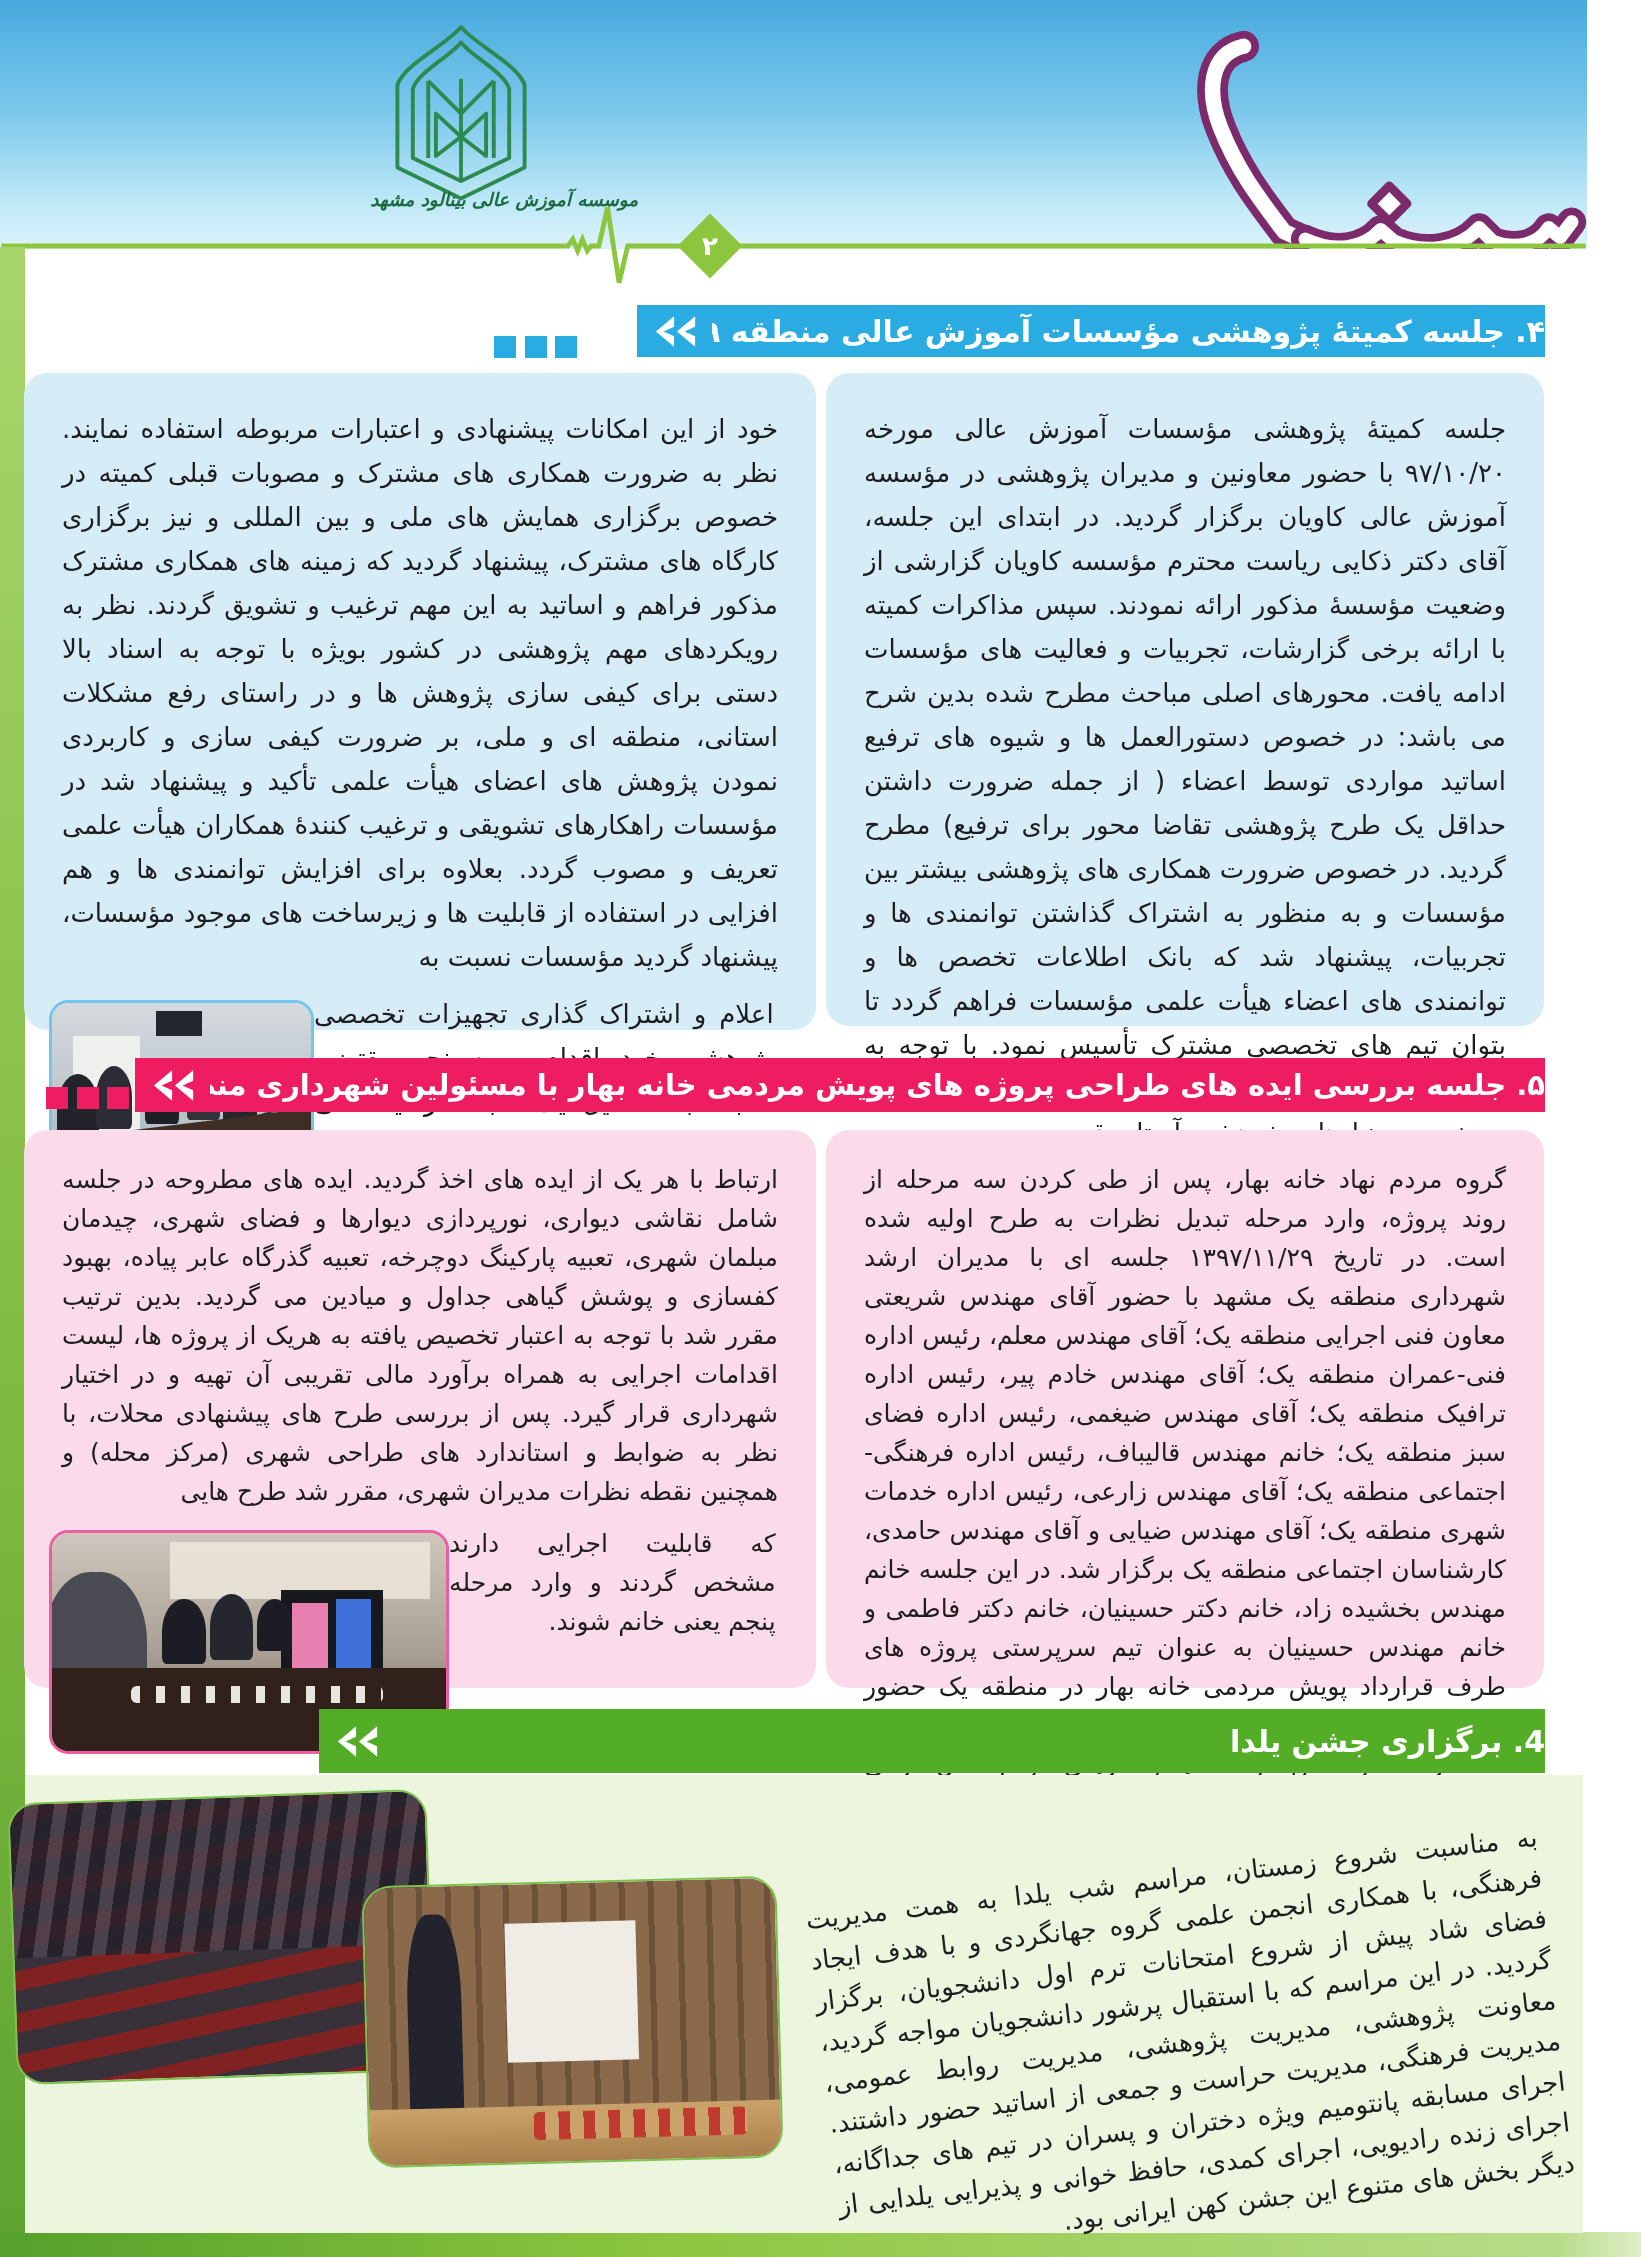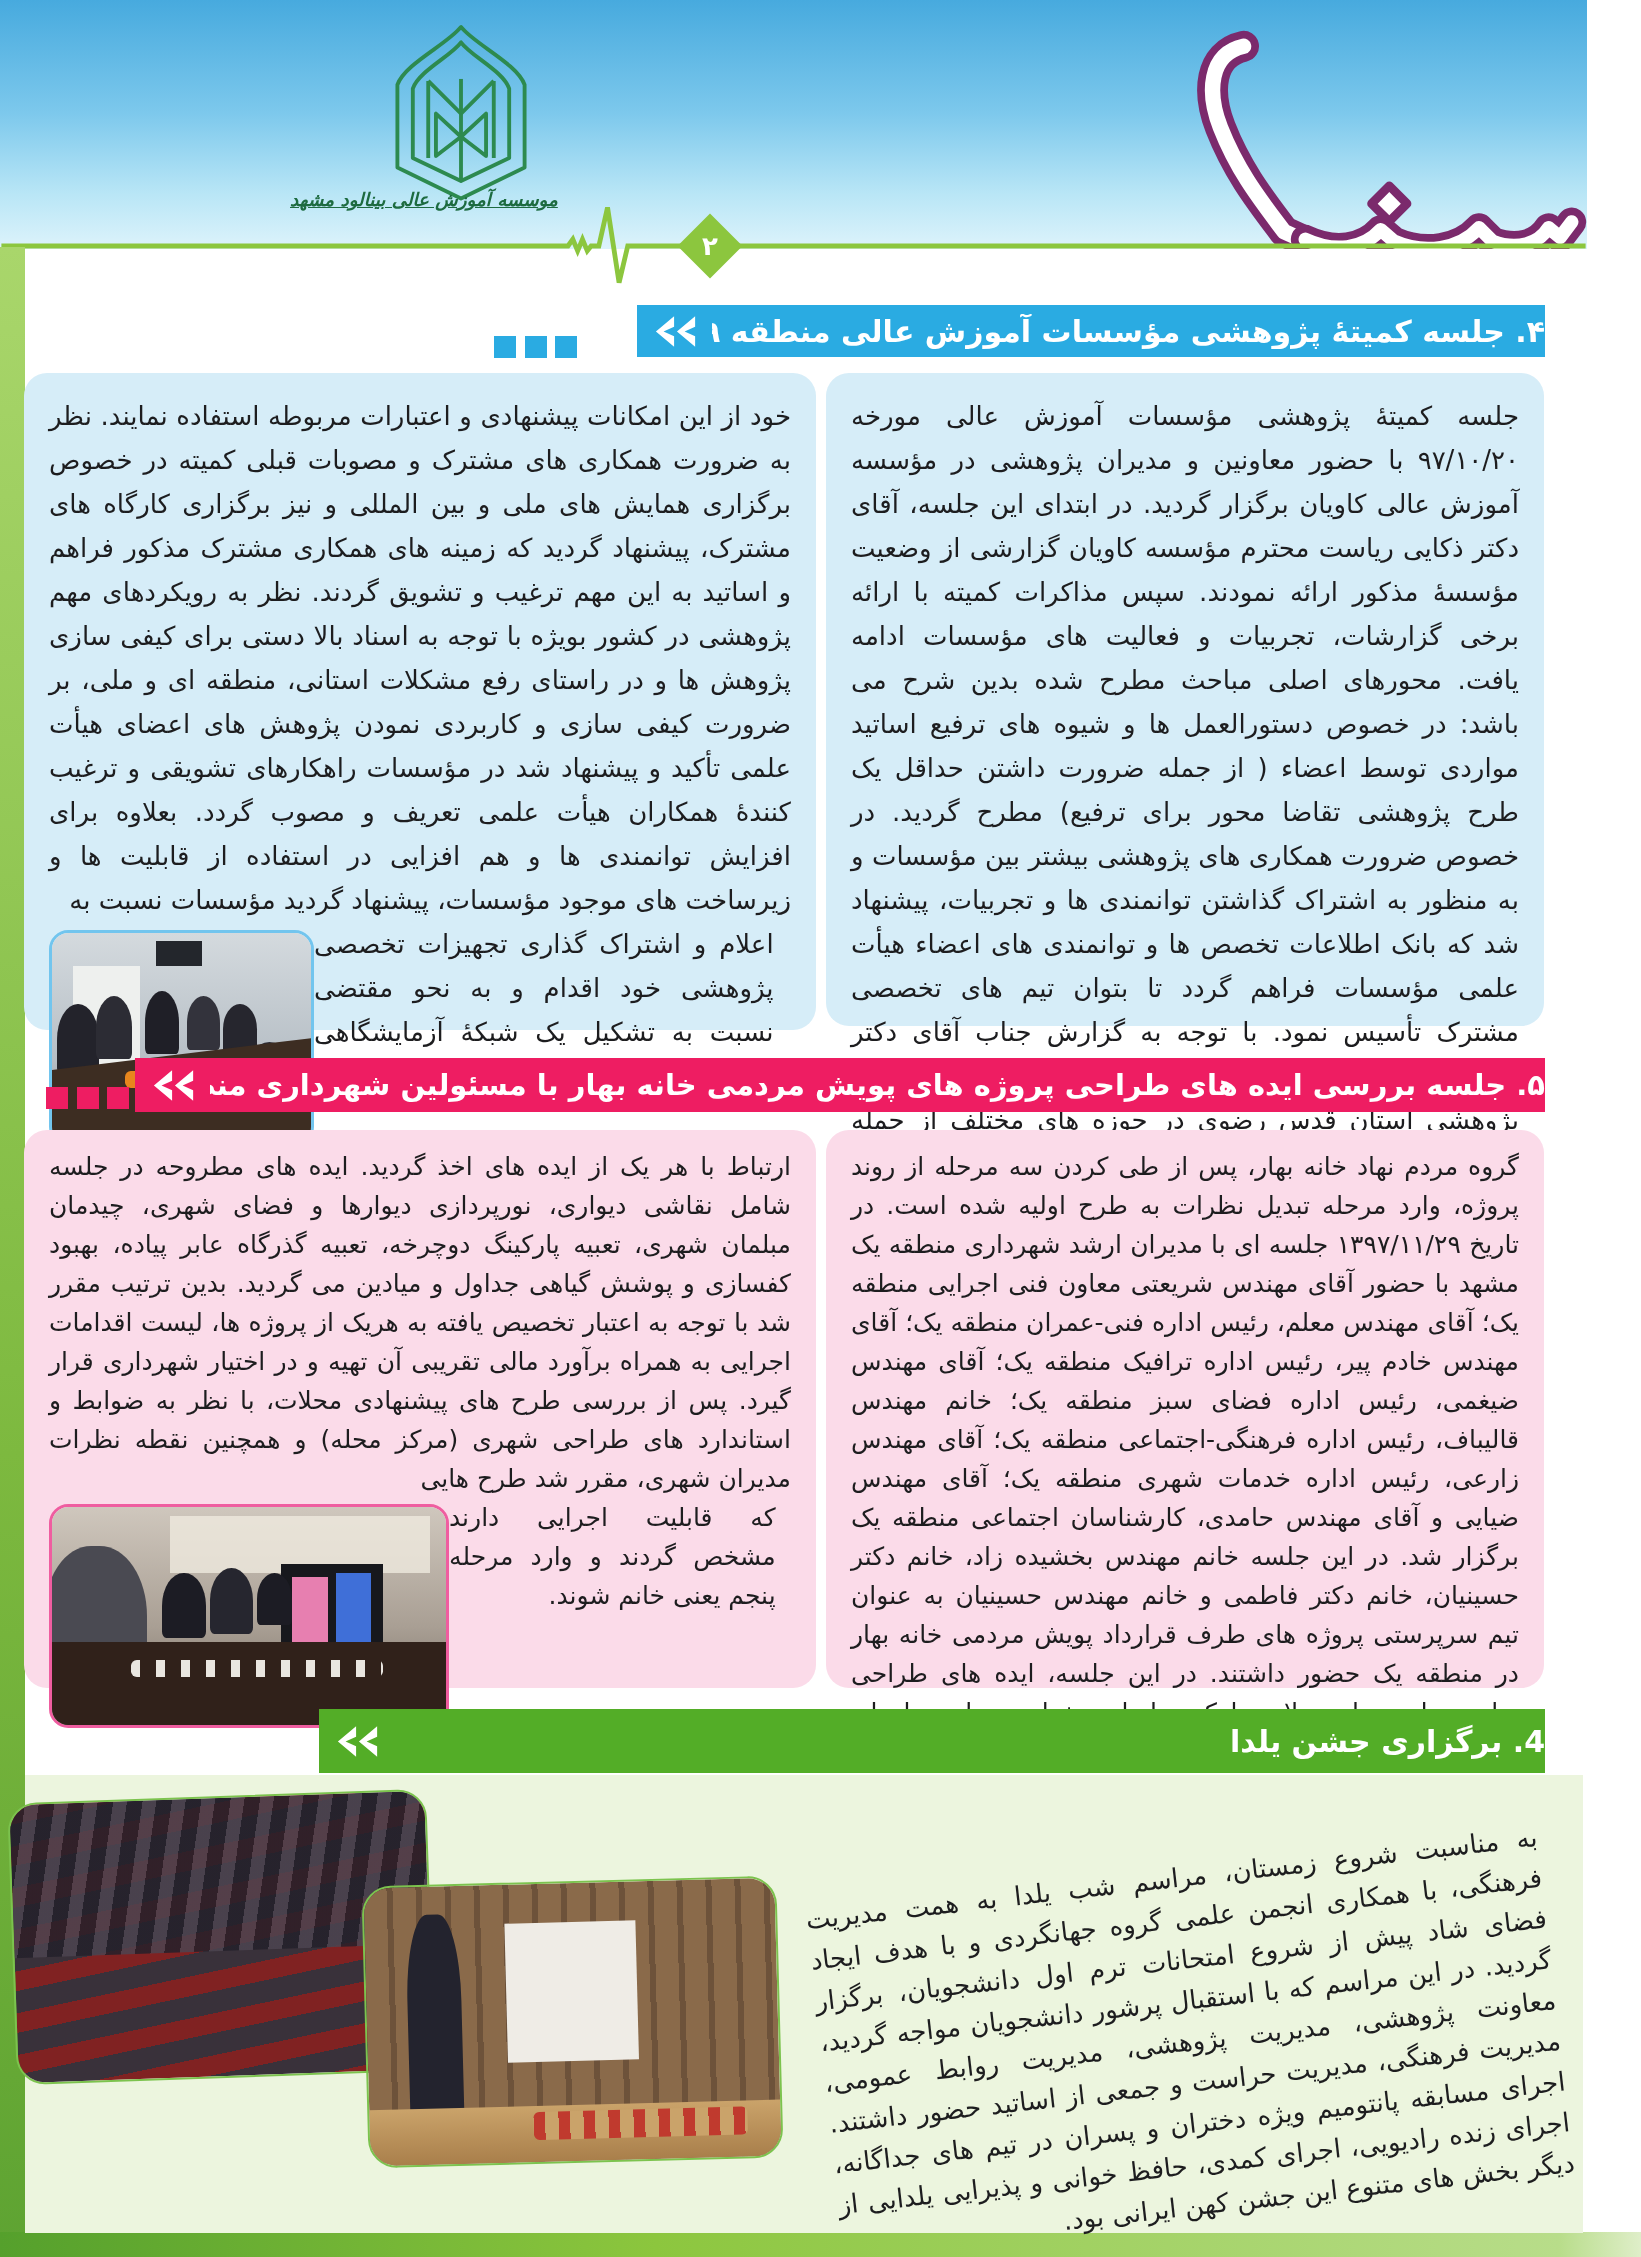--- a/index.html
+++ b/index.html
@@ -3,41 +3,41 @@
 <meta charset="utf-8">
 <style>
   html,body{margin:0;padding:0;background:#ffffff;}
   #page{position:relative;width:1641px;height:2257px;background:#ffffff;overflow:hidden;
         font-family:"DejaVu Sans",sans-serif;direction:rtl;}
   
   #sky{position:absolute;left:0;top:0;width:1641px;height:249px;
        background:linear-gradient(180deg,#47aade 0%,#7cc8ec 45%,#b9e6f6 78%,#ddf3fb 100%);}
   #sky-notch{position:absolute;right:0;top:0;width:54px;height:249px;background:#ffffff;}
   #logo{position:absolute;left:355px;top:21px;width:212px;height:193px;}
-  #logo-caption{position:absolute;left:290px;top:189px;width:348px;text-align:left;
-       font-size:18.3px;font-weight:bold;color:#1d6b40;font-style:italic;text-decoration:underline;}
+  #logo-caption{position:absolute;left:290px;top:189px;width:348px;text-align:right;
+       font-size:18.3px;font-weight:bold;color:#1d6b40;font-style:italic;}
   #calligraphy{position:absolute;left:1091px;top:0;width:502px;height:249px;}
   #pulse{position:absolute;left:0;top:193px;width:1587px;height:106px;}
   #page-badge{position:absolute;left:687px;top:223px;width:46px;height:46px;background:#8cc63e;
        transform:rotate(45deg);display:flex;align-items:center;justify-content:center;}
   #page-badge span{transform:rotate(-45deg);color:#ffffff;font-weight:bold;font-size:26px;}
   
   #left-border{position:absolute;left:0;top:247px;width:25px;height:2010px;
        background:linear-gradient(180deg,#a9d66b,#7db93f 60%,#5ea332);}
   #bottom-border{position:absolute;left:0;top:2232px;width:1641px;height:25px;
        background:linear-gradient(90deg,#55a02c,#8cc63e 40%,#b8dd8a 95%,#dfeec9);}
   
   .hdr-bar{position:absolute;display:flex;align-items:center;color:#fff;font-weight:bold;}
   .hdr-bar .chev{flex:0 0 auto;margin:0 13.5px 0 17.4px;}
   .hdr-bar .ttl{flex:1 1 auto;text-align:right;white-space:nowrap;overflow:hidden;}
   .sq-row{position:absolute;display:flex;gap:8.7px;}
   .sq-row i{display:block;width:22px;height:22px;}
   
   .panel{position:absolute;border-radius:23px;color:#1d1d1f;text-align:justify;}
-  .panel p{margin:0;}
+  .panel p{margin:13px;}
   .wrap-row{display:flex;align-items:flex-start;}
   .photo{border-radius:19.3px;overflow:hidden;position:relative;flex:0 0 auto;}
   
   #s4-bar{left:637px;top:305px;width:908px;height:52px;background:#2aabe2;font-size:30px;}
   #s4-squares{left:494px;top:336px;} #s4-squares i{background:#2aabe2;}
   #s4-right{left:826px;top:373px;width:718px;height:653px;background:#d6edf8;
             padding:21px 25px;box-sizing:border-box;font-size:26px;line-height:44px;}
   #s4-left{left:24px;top:373px;width:792px;height:657px;background:#d6edf8;
             padding:21px 25px;box-sizing:border-box;font-size:26px;line-height:44px;}
   #s4-photo{width:259px;height:210px;border:3.9px solid #72c5ee;margin-top:7.7px;}

